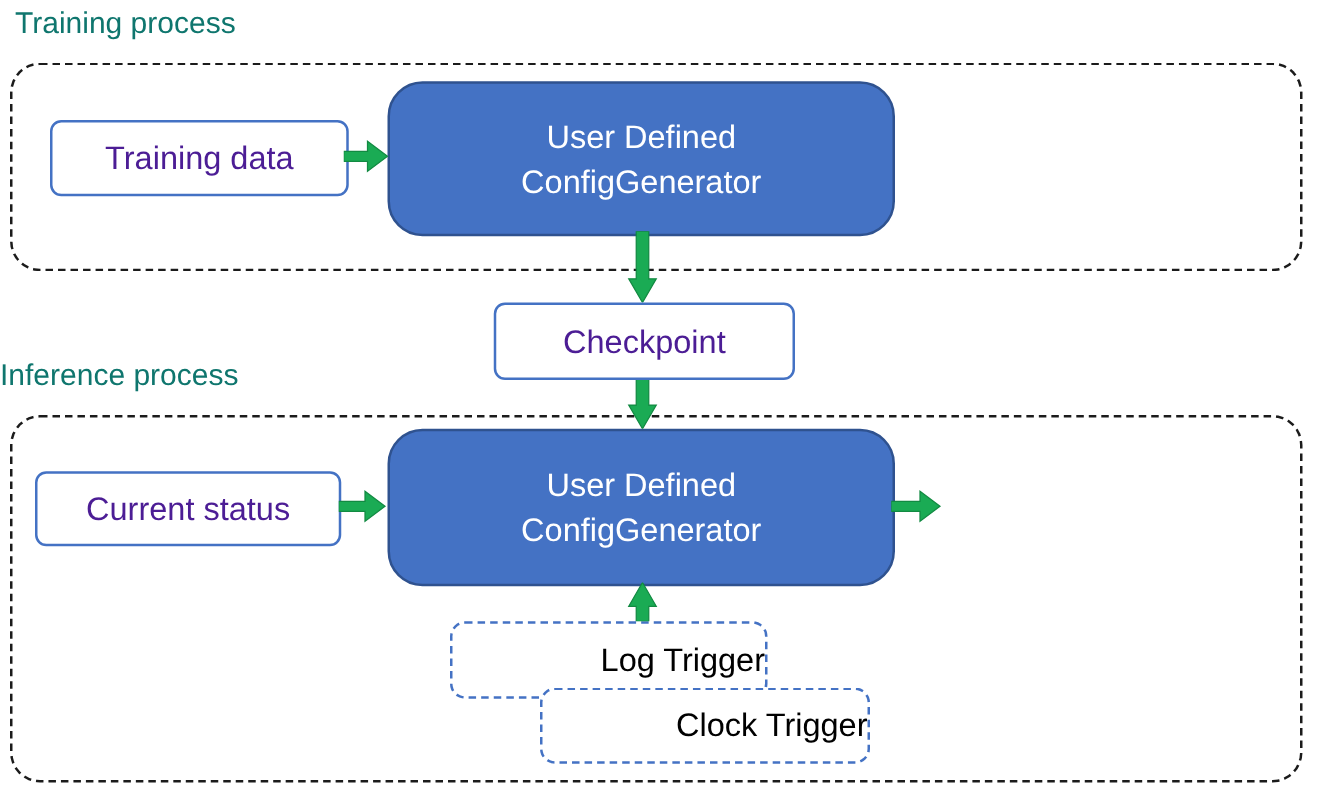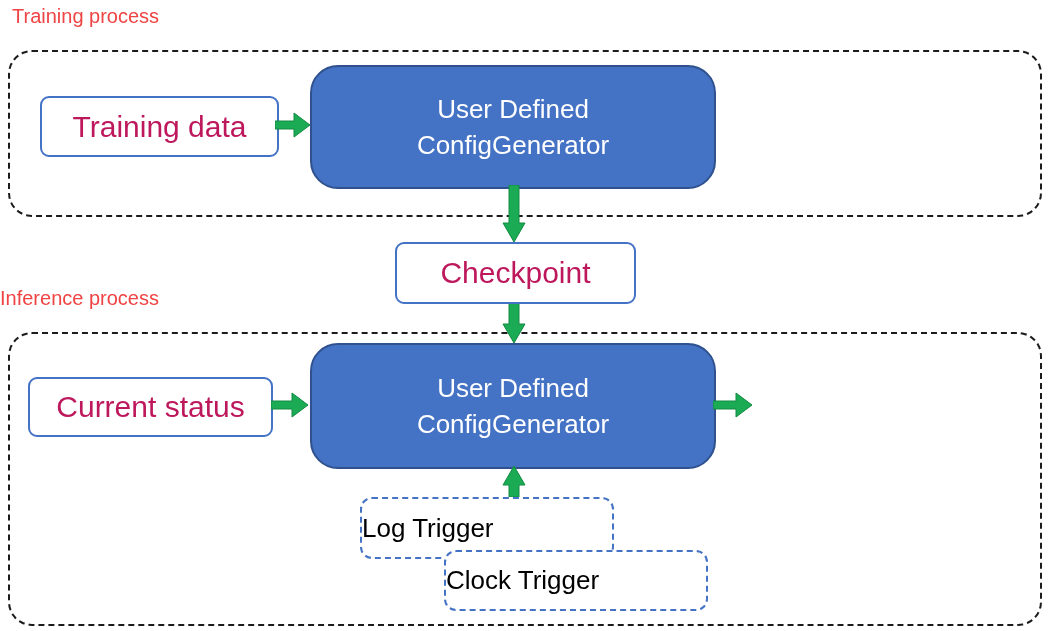--- a/index.html
+++ b/index.html
@@ -1,39 +1,39 @@
 <!DOCTYPE html>
 <html><head>
 <meta charset="utf-8">
 <style>
   html,body { margin:0; padding:0; background:#ffffff; }
   .canvas {
     position:relative; width:1057px; height:631px; background:#ffffff;
     font-family:"Liberation Sans", sans-serif; overflow:hidden;
   }
   .section-label {
-    position:absolute; font-size:20px; color:#ef4444; letter-spacing:0;
+    position:absolute; font-size:24px; color:#0f766e; letter-spacing:0;
   }
   .dashed-container {
     position:absolute; border:2.5px dashed #1b1b1b; border-radius:24px;
     background:transparent;
   }
   .io-node {
     position:absolute; display:flex; align-items:center; justify-content:center;
     background:#ffffff; border:2px solid #4472C4; border-radius:9px;
-    font-size:30px; color:#be185d; text-align:center;
+    font-size:26px; color:#4c1d95; text-align:center;
   }
   .gen-node {
     position:absolute; display:flex; flex-direction:column; align-items:center;
     justify-content:center; background:#4472C4; border:2px solid #2F528F;
     border-radius:28px; color:#ffffff; font-size:26px; line-height:1.4;
     text-align:center;
   }
   .trigger-node {
-    position:absolute; display:flex; align-items:center; justify-content:flex-start;
+    position:absolute; display:flex; align-items:center; justify-content:flex-end;
     background:#ffffff; border:2.5px dashed #4472C4; border-radius:12px;
     font-size:26px; color:#000000;
   }
   .arrow { position:absolute; z-index:5; }
   .z-top { z-index:6; }
 </style>
 </head>
 <body>
 
 <div class="canvas">
@@ -66,21 +66,21 @@
   <div class="gen-node" style="left:310px; top:343px; width:402px; height:122px;">
     <span>User Defined</span>
     <span>ConfigGenerator</span>
   </div>
 
 
   <div class="trigger-node" style="left:360px; top:497px; width:250px; height:58px; z-index:3;">
     <span>Log Trigger</span>
   </div>
 
-  <div class="trigger-node" style="left:444px; top:550px; width:260px; height:57px; z-index:4;">
+  <div class="trigger-node" style="left:432px; top:550px; width:260px; height:57px; z-index:4;">
     <span>Clock Trigger</span>
   </div>
 
   <svg class="arrow" style="left:275px; top:111px;" width="36" height="28">
     <polygon points="0,10 19,10 19,2 35,14 19,26 19,18 0,18" fill="#1AAB54" stroke="#128A42" stroke-width="1"></polygon>
   </svg>
 
   <svg class="arrow" style="left:499px; top:185px;" width="30" height="57">
     <polygon points="10,0 20,0 20,38 26,38 15,57 4,38 10,38" fill="#1AAB54" stroke="#128A42" stroke-width="1"></polygon>
   </svg>

